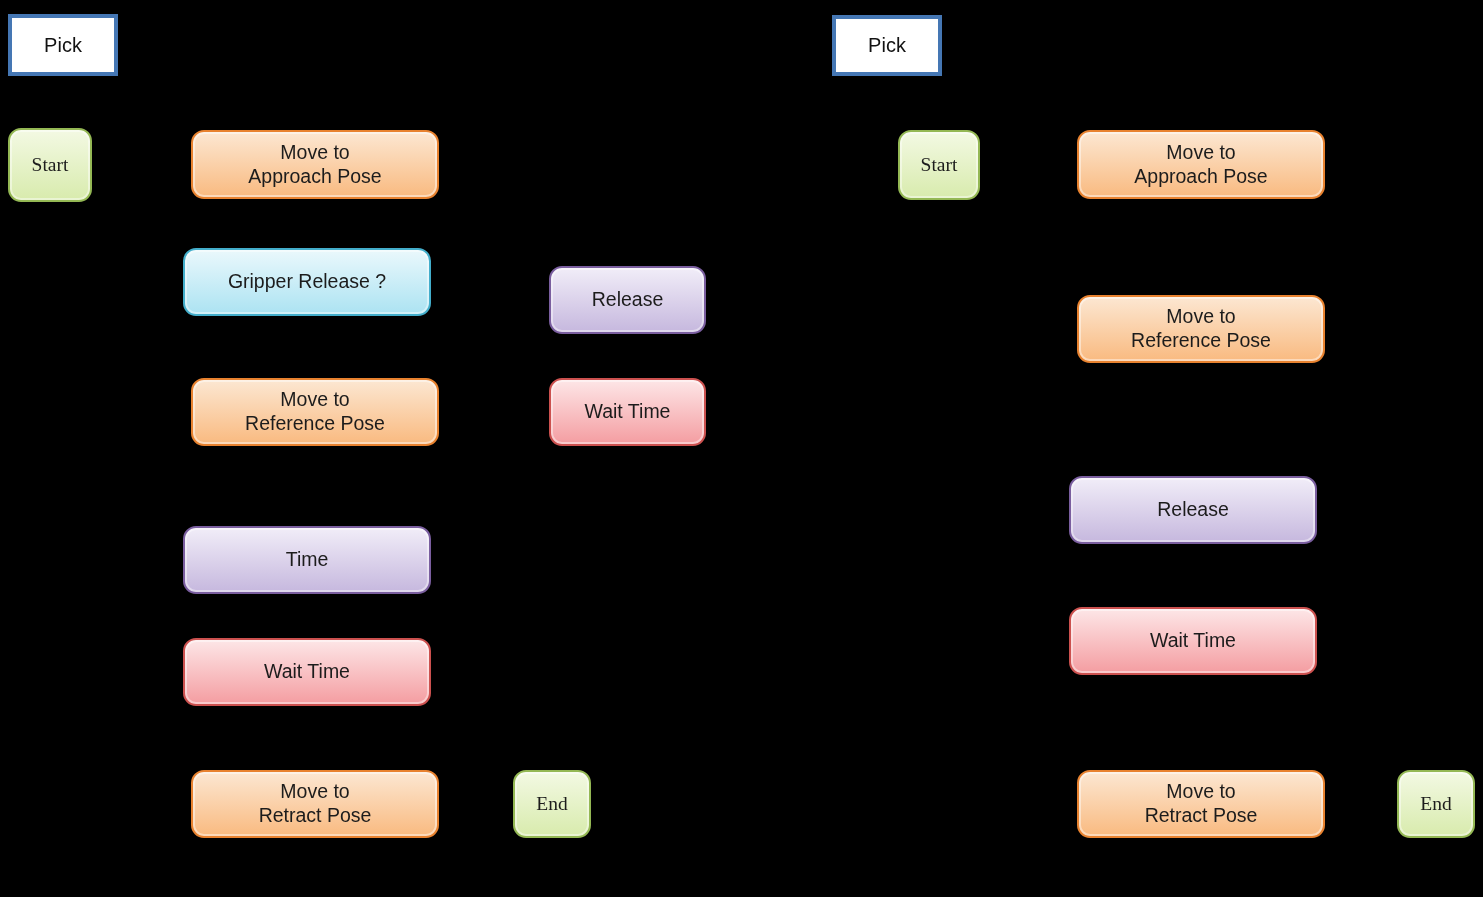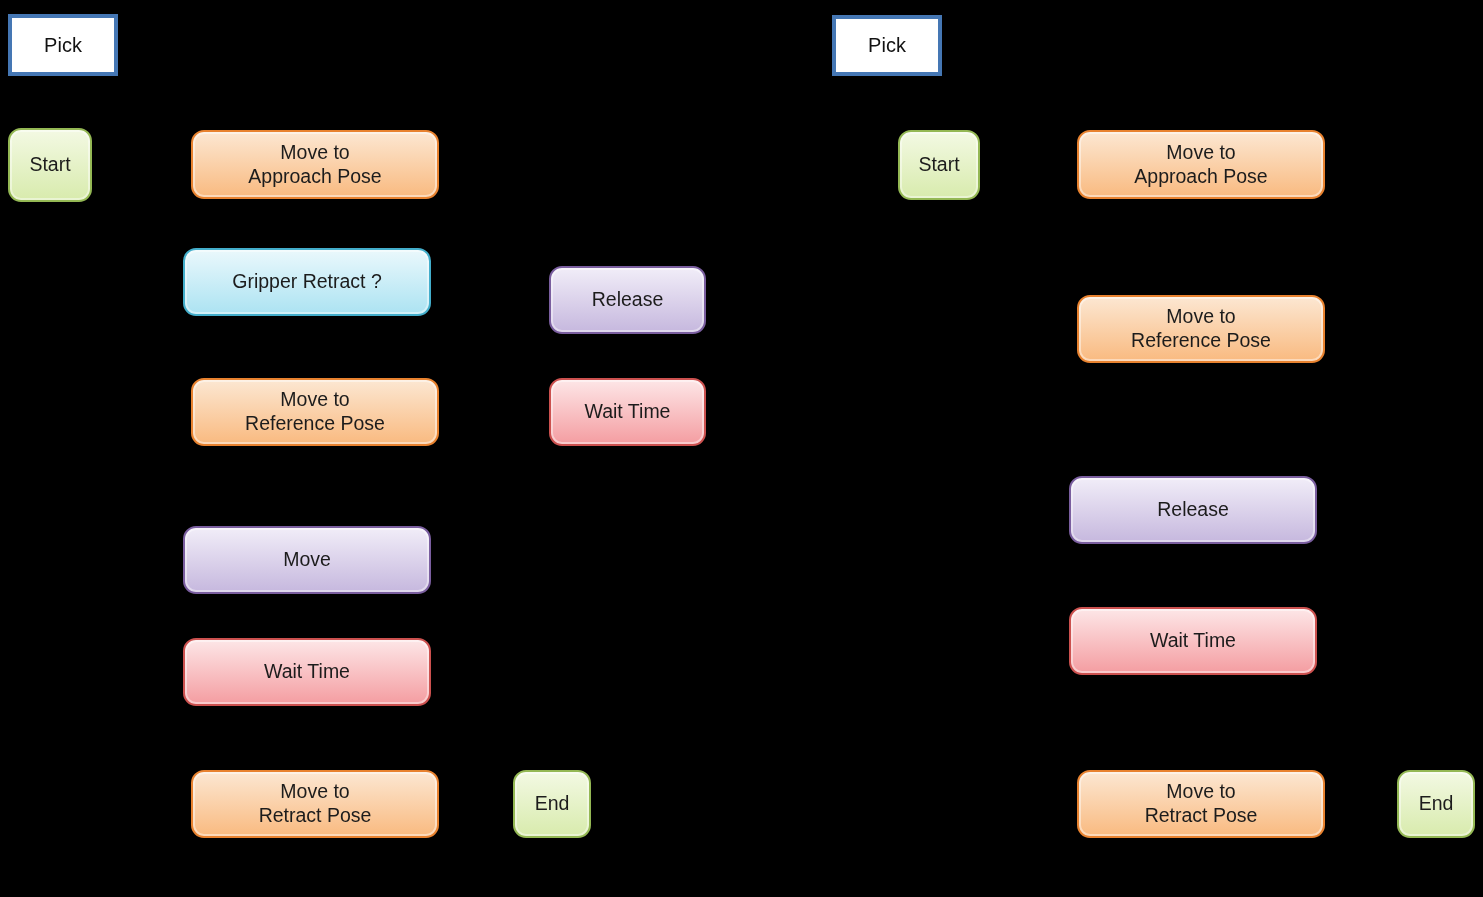--- a/index.html
+++ b/index.html
@@ -30,21 +30,21 @@
     justify-content: center;
     text-align: center;
     color: #1c1c1c;
     font-size: 19.5px;
     line-height: 1.22;
     white-space: pre-line;
     border-radius: 13px;
     border: 2.5px solid;
     box-shadow: inset 0 0 0 2px rgba(255,255,255,0.45);
   }
-  .node.green  { background: linear-gradient(#f3f9e3, #d8ebad); border-color: #94b854; }
+  .node.green  { background: linear-gradient(#f3f9e3, #d8ebad); border-color: #94b854; font-family: Liberation Serif, serif; }
   .node.orange { background: linear-gradient(#fce7d2, #f9ba80); border-color: #e8822f; margin-left: 8px; }
   .node.blue   { background: linear-gradient(#eaf8fc, #ace3f2); border-color: #43aecb; }
   .node.purple { background: linear-gradient(#f1edf8, #c6b8de); border-color: #7a5e9f; margin-top: 18px; }
   .node.pink   { background: linear-gradient(#fde6e7, #f49da1); border-color: #cc514f; }
   .connector { position: absolute; background: #000000; }
 </style>
 </head>
 <body>
 
 <div class="canvas">
@@ -65,30 +65,30 @@
   <div class="connector" style="left:1191px; top:671px; width:3px; height:103px;"></div>
   <div class="connector" style="left:1313px; top:802px; width:88px; height:3px;"></div>
 
   <div class="title-box" style="left:8px; top:14px; width:110px; height:62px;">Pick</div>
 
   <div class="node green" style="left:8px; top:128px; width:84px; height:74px;">Start</div>
 
   <div class="node orange" style="left:183px; top:130px; width:248px; height:69px;">Move to
 Approach Pose</div>
 
-  <div class="node blue" style="left:183px; top:248px; width:248px; height:68px;">Gripper Retract ?</div>
+  <div class="node blue" style="left:183px; top:248px; width:248px; height:68px;">Gripper Release ?</div>
 
   <div class="node purple" style="left:549px; top:248px; width:157px; height:68px;">Release</div>
 
   <div class="node orange" style="left:183px; top:378px; width:248px; height:68px;">Move to
 Reference Pose</div>
 
   <div class="node pink" style="left:549px; top:378px; width:157px; height:68px;">Wait Time</div>
 
-  <div class="node purple" style="left:183px; top:508px; width:248px; height:68px;">Move</div>
+  <div class="node purple" style="left:183px; top:508px; width:248px; height:68px;">Time</div>
 
   <div class="node pink" style="left:183px; top:638px; width:248px; height:68px;">Wait Time</div>
 
   <div class="node orange" style="left:183px; top:770px; width:248px; height:68px;">Move to
 Retract Pose</div>
 
   <div class="node green" style="left:513px; top:770px; width:78px; height:68px;">End</div>
 
   <div class="title-box" style="left:832px; top:15px; width:110px; height:61px;">Pick</div>
 

